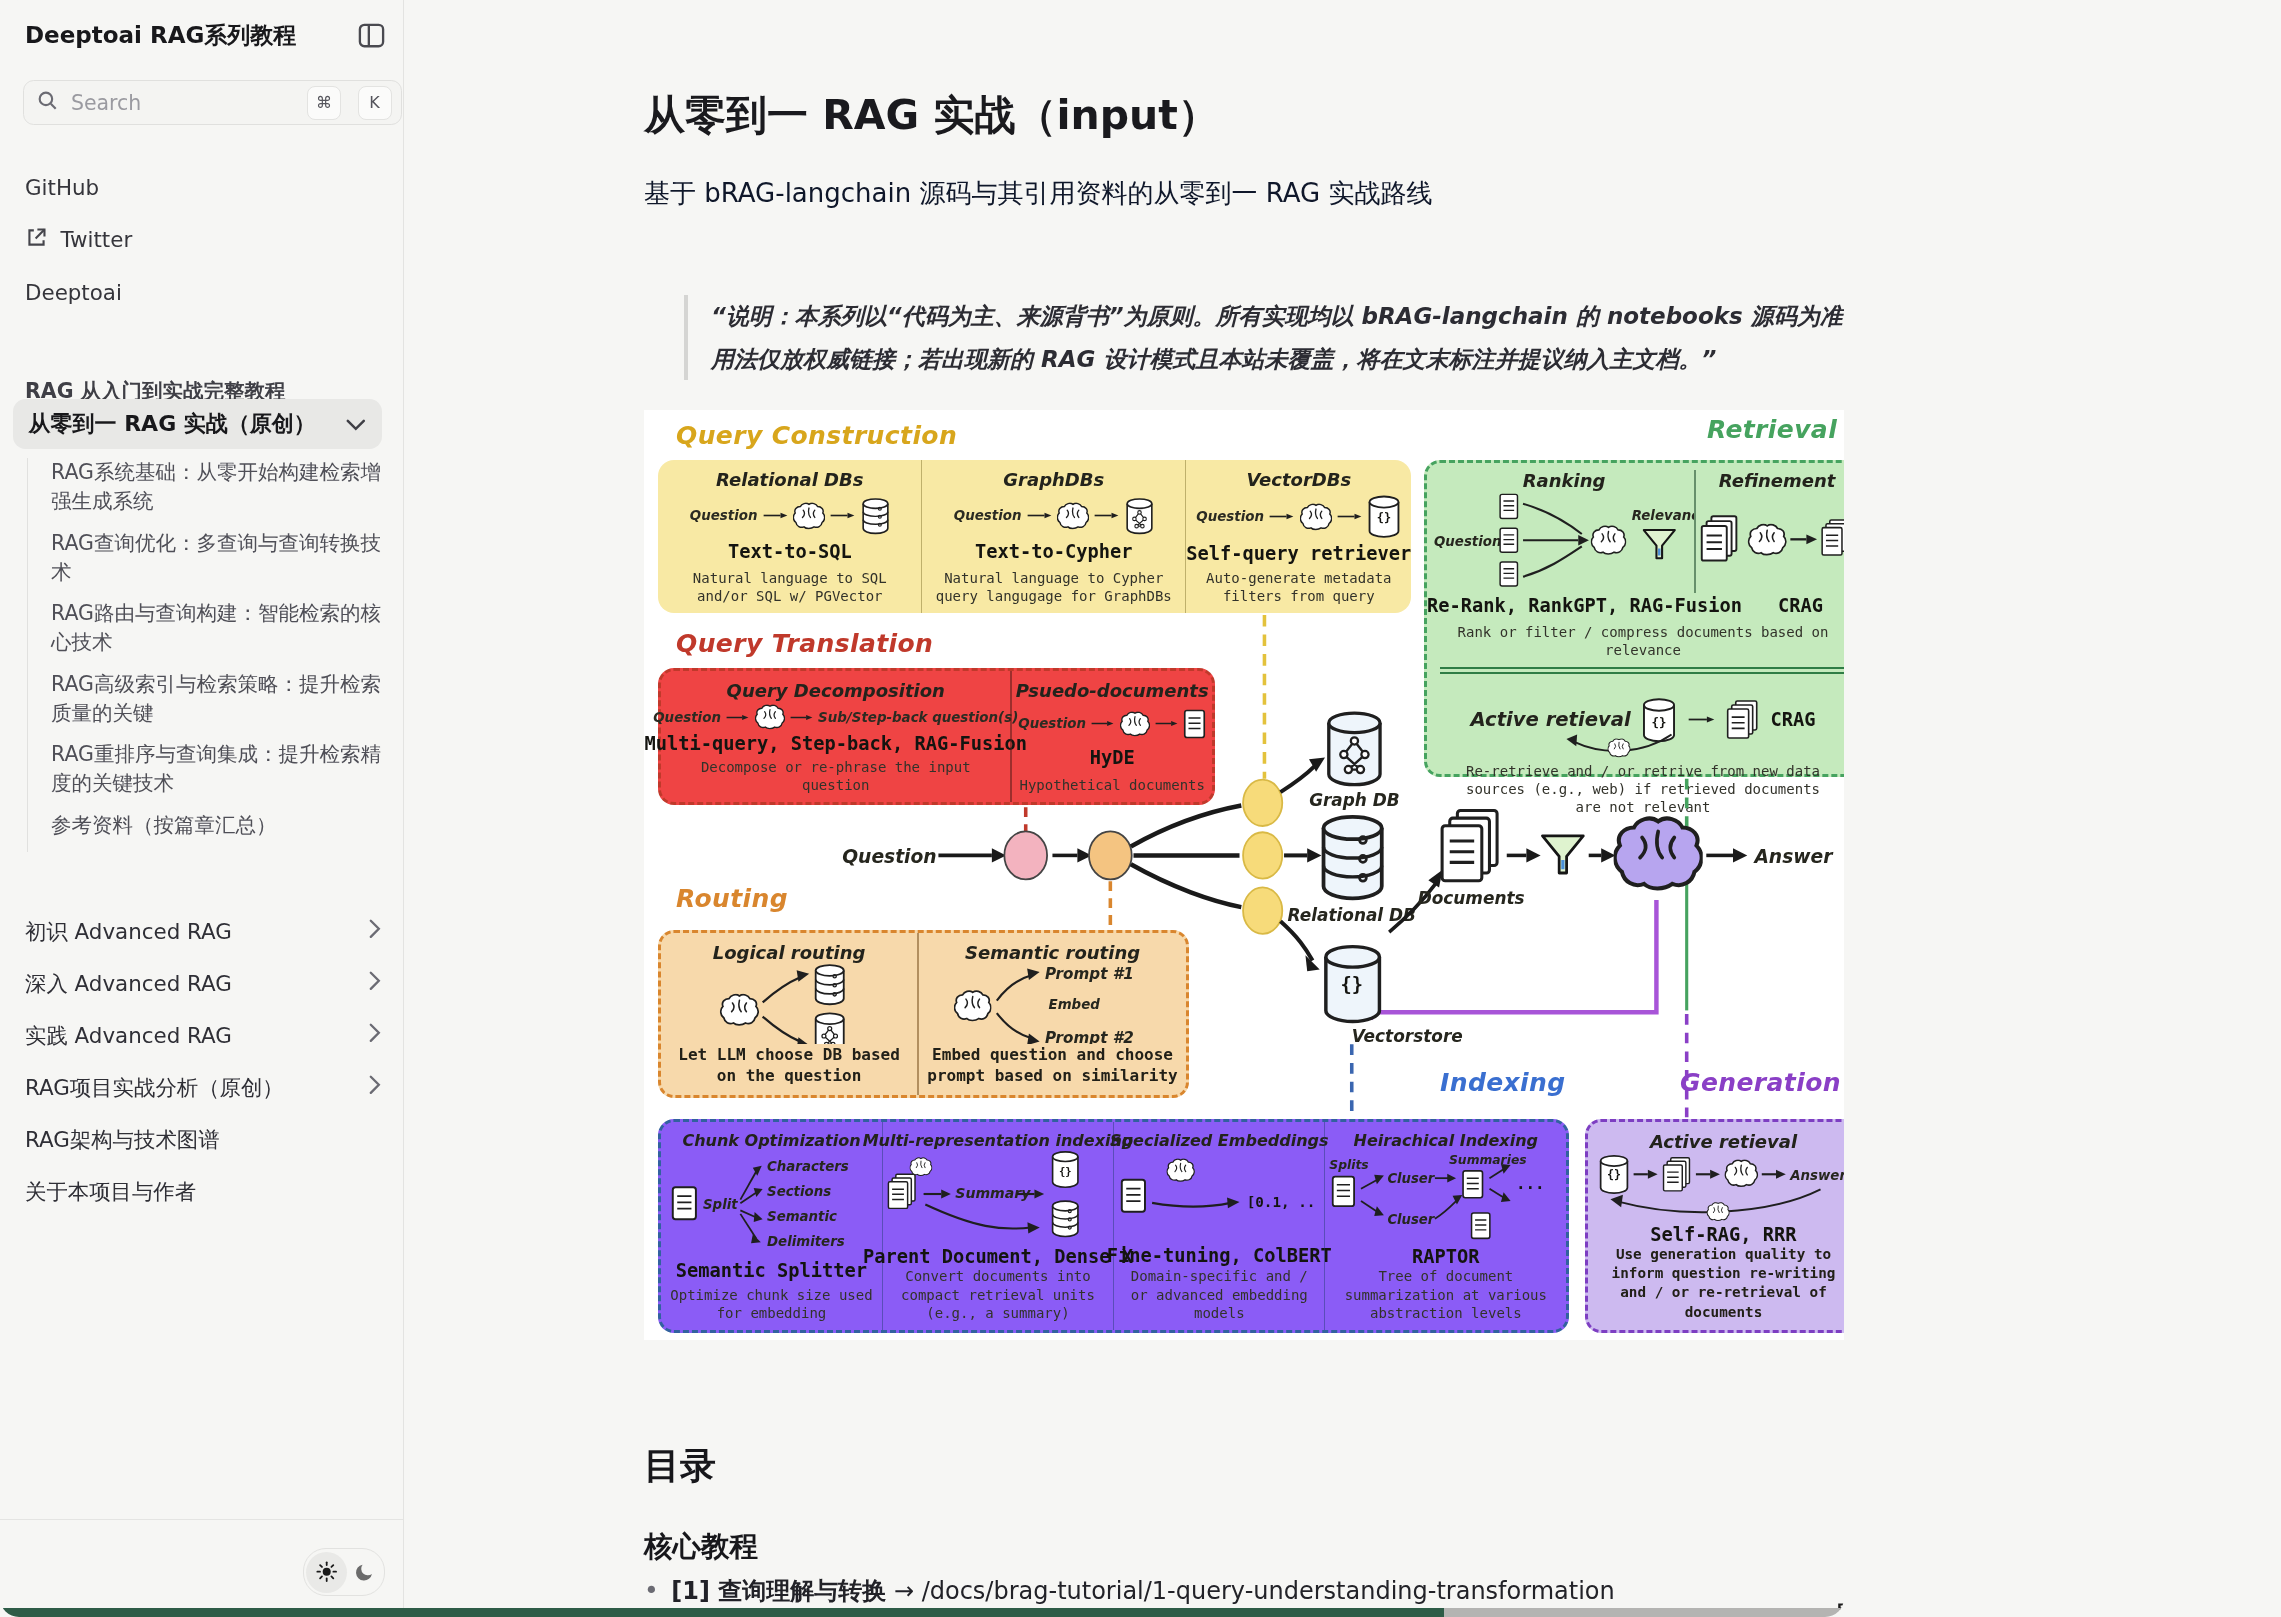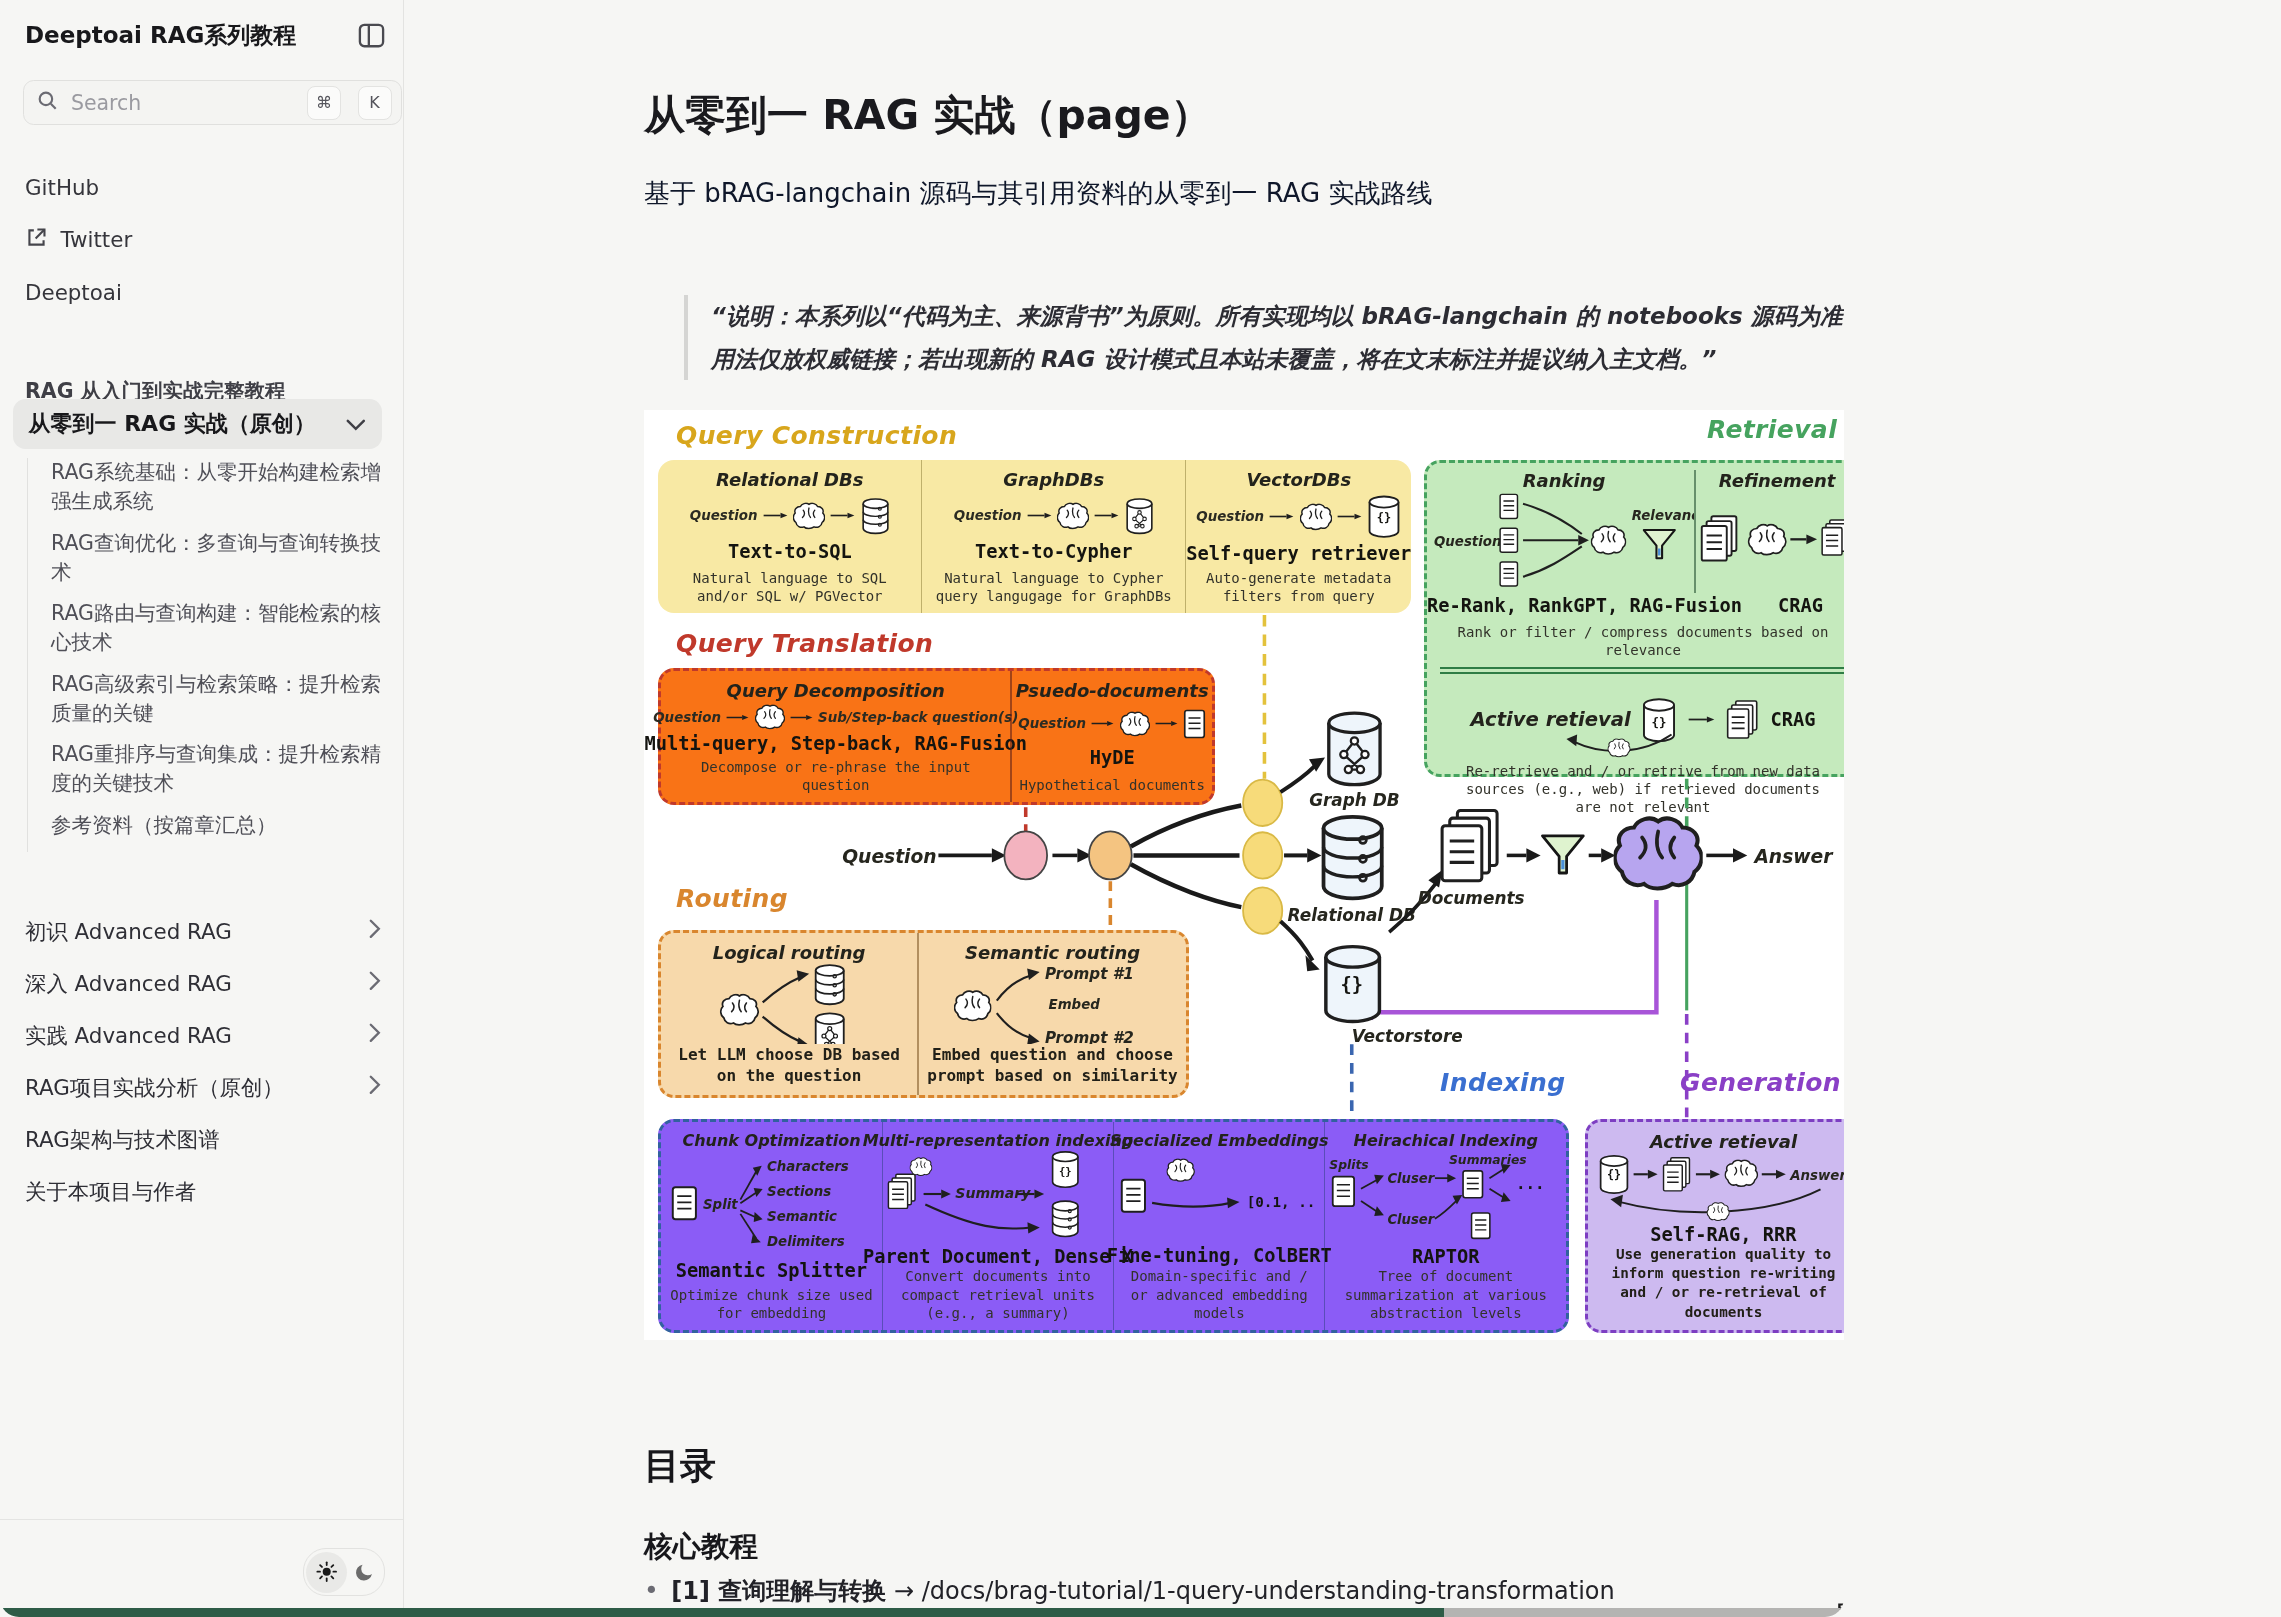--- a/index.html
+++ b/index.html
@@ -58,21 +58,21 @@
   .partial{position:absolute;left:1837px;top:1599px;width:116px;height:10.7px;overflow:hidden;
            font-size:23px;font-weight:700;color:#1c1c1c;}
 
   
   .dcard{position:absolute;left:644px;top:410px;width:1232px;height:930px;background:#ffffff;}
   .dt{position:absolute;font-size:25px;font-style:italic;font-weight:700;letter-spacing:0.4px;}
   .dbox{position:absolute;border-radius:16px;box-sizing:border-box;}
   .dash{border-style:dashed;border-width:3.1px;}
   .qc-box{left:14.3px;top:50px;width:753px;height:153px;background:#f8e9a4;}
   .rv-box{left:780px;top:50px;width:438px;height:317px;background:#c5eabd;border-color:#46a35f;}
-  .qt-box{left:14.3px;top:258px;width:557px;height:137px;background:#f97316;border-color:#c0392b;}
+  .qt-box{left:14.3px;top:258px;width:557px;height:137px;background:#ef4444;border-color:#c0392b;}
   .rt-box{left:14.3px;top:520px;width:531px;height:168px;background:#f7d9ab;border-color:#d9862e;}
   .ix-box{left:14.3px;top:709px;width:911px;height:214px;background:#8b5cf6;border-color:#32619f;}
   .gn-box{left:941px;top:709px;width:277px;height:214px;background:#cdbaf0;border-color:#7d3ec2;}
   .cols{display:flex;height:100%;}
   .dcol{flex:1;display:flex;flex-direction:column;align-items:center;justify-content:space-between;padding:9px 7.1px 8px;box-sizing:border-box;min-width:0;}
   .qc-box .dcol + .dcol{border-left:1.8px solid rgba(122,106,38,.45);}
   .qt-box .dcol + .dcol{border-left:2.2px solid rgba(90,30,25,.55);}
   .rt-box .dcol + .dcol{border-left:2.2px solid rgba(110,70,20,.5);}
   .ix-box .dcol + .dcol{border-left:1.8px solid rgba(30,60,110,.45);}
   .cname{font-size:18px;font-style:italic;font-weight:600;color:#23231c;white-space:nowrap;}
@@ -265,21 +265,21 @@
           </svg>
       </span>
       <span class="moon">
         <svg width="19.6" height="19.6" viewBox="0 0 22 22">
             <path d="M19 13.5 A9 9 0 1 1 8.5 3 A7.5 7.5 0 0 0 19 13.5 Z" fill="#6b6b6b"></path>
           </svg>
       </span>
     </div>
   </aside>
 
-  <h1 class="h1">从零到一 RAG 实战（page）</h1>
+  <h1 class="h1">从零到一 RAG 实战（input）</h1>
   <p class="subtitle">基于 bRAG-langchain 源码与其引用资料的从零到一 RAG 实战路线</p>
   <blockquote class="quote">“说明：本系列以“代码为主、来源背书”为原则。所有实现均以 bRAG-langchain 的 notebooks 源码为准，语法/库用法仅放权威链接；若出现新的 RAG 设计模式且本站未覆盖，将在文末标注并提议纳入主文档。”</blockquote>
 
   <div class="dcard">
     <div class="dt" style="left:32px;top:10.7px;color:#d8a61c">Query Construction</div>
     <div class="dt" style="left:1063px;top:5.3px;color:#46a35f">Retrieval</div>
     <div class="dt" style="left:32px;top:219px;color:#c0392b">Query Translation</div>
     <div class="dt" style="left:32px;top:474px;color:#d9862e">Routing</div>
     <div class="dt" style="left:796px;top:658px;color:#3a6fd0">Indexing</div>
     <div class="dt" style="left:1036px;top:658px;color:#8a3fc6">Generation</div>

